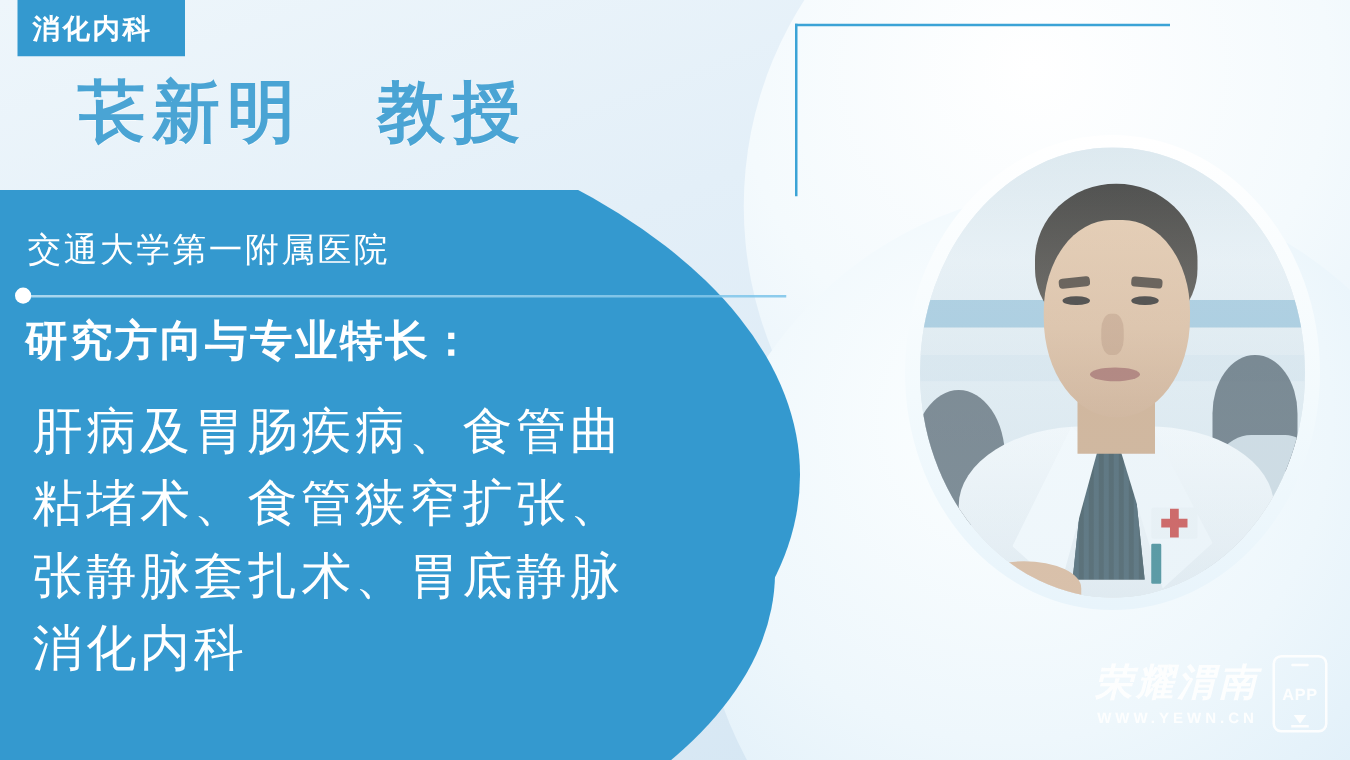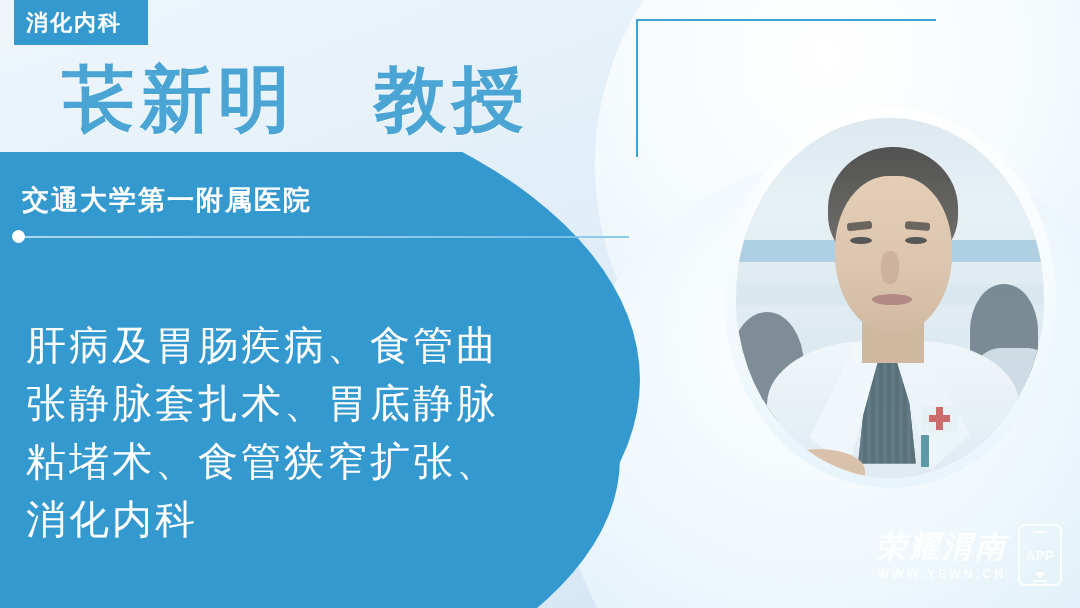--- a/index.html
+++ b/index.html
@@ -53,29 +53,29 @@
     display:flex; align-items:center; justify-content:center;
   }
   .badge span{
     color:#ffffff; font-size:22px; font-weight:bold; letter-spacing:2px;
     line-height:1;
   }
 
   
   .doc-name{
     position:absolute; left:62px; top:62px;
-    color:#4aa4d4; font-size:72px; font-weight:bold; letter-spacing:6px;
+    color:#4aa4d4; font-size:54px; font-weight:bold; letter-spacing:6px;
     white-space:pre; line-height:1.05;
     text-shadow:0 1px 0 rgba(255,255,255,.6);
   }
 
   
   .hospital{
     position:absolute; left:22px; top:182px;
-    color:#ffffff; font-size:27px; font-weight:bold; letter-spacing:2px;
+    color:#ffffff; font-size:27px; font-weight:normal; letter-spacing:2px;
   }
 
   
   .divider{
     position:absolute; left:14px; top:236px; width:615px; height:2px;
     background:linear-gradient(90deg,#bfe2f4 0%, #9ed3ef 60%, #79c3e9 100%);
     opacity:.85;
   }
   .divider-dot{
     position:absolute; left:12px; top:230px; width:13px; height:13px;
@@ -268,25 +268,26 @@
     <span>消化内科</span>
   </div>
 
   <div class="doc-name">苌新明　教授</div>
 
   <div class="hospital">交通大学第一附属医院</div>
 
   <div class="divider"></div>
   <div class="divider-dot"></div>
 
+  <div class="section-title">研究方向与专业特长：</div>
 
   <div class="body-text">
     <div class="line">肝病及胃肠疾病、食管曲</div>
+    <div class="line">粘堵术、食管狭窄扩张、</div>
     <div class="line">张静脉套扎术、胃底静脉</div>
-    <div class="line">粘堵术、食管狭窄扩张、</div>
     <div class="line">消化内科</div>
   </div>
 
   <div class="portrait-ring"></div>
   <div class="portrait">
     <div class="p-bg-shelf"></div>
     <div class="p-bg-stripe"></div>
     <div class="p-bg-stripe2"></div>
     <div class="p-person-back-l"></div>
     <div class="p-person-back-r"></div>

